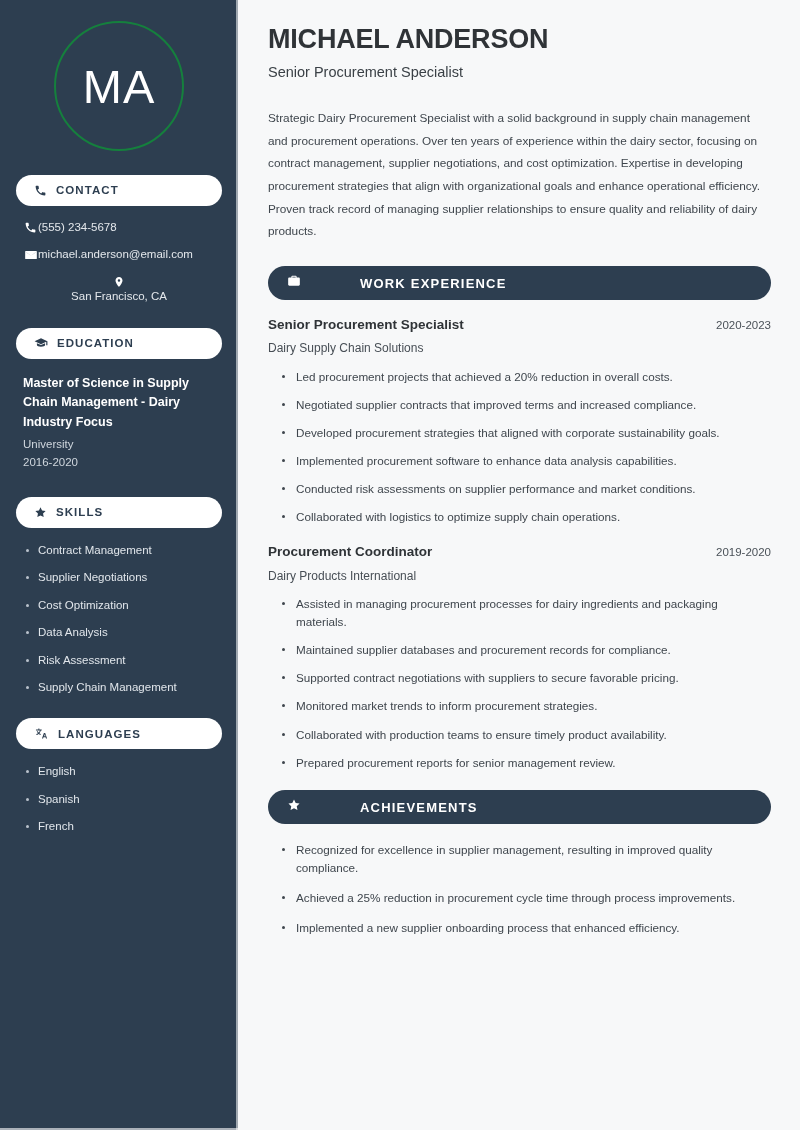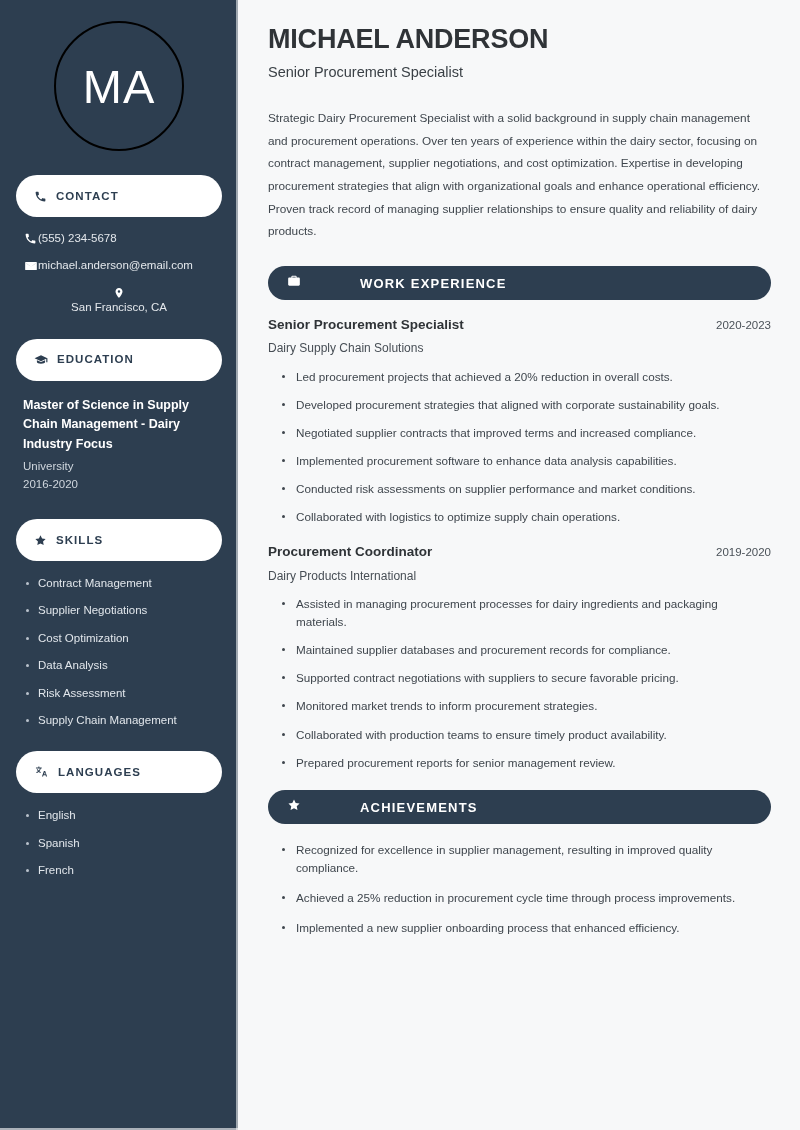--- a/index.html
+++ b/index.html
@@ -41,36 +41,36 @@
   .avatar-wrap {
     display: flex;
     justify-content: center;
     padding-top: 21px;
     padding-bottom: 24px;
   }
   .avatar {
     width: 130px;
     height: 130px;
     border-radius: 50%;
-    border: 2px solid #000000;
+    border: 2px solid #15803d;
     display: flex;
     align-items: center;
     justify-content: center;
     font-size: 47px;
     font-weight: 400;
     letter-spacing: 1px;
     color: #ffffff;
     line-height: 1;
   }
 
   .pill {
     background: #ffffff;
     color: #2d3e50;
     border-radius: 999px;
-    height: 42px;
+    height: 31px;
     display: flex;
     align-items: center;
     gap: 9px;
     padding: 0 18px;
     margin-bottom: 15px;
   }
   .pill .pill-label {
     font-size: 11.5px;
     font-weight: bold;
     letter-spacing: 1.05px;
@@ -364,22 +364,22 @@
     </div>
 
     <div class="job">
       <div class="job-head">
         <span class="job-role">Senior Procurement Specialist</span>
         <span class="job-dates">2020-2023</span>
       </div>
       <div class="job-company">Dairy Supply Chain Solutions</div>
       <ul class="bullets">
         <li>Led procurement projects that achieved a 20% reduction in overall costs.</li>
+        <li>Negotiated supplier contracts that improved terms and increased compliance.</li>
         <li>Developed procurement strategies that aligned with corporate sustainability goals.</li>
-        <li>Negotiated supplier contracts that improved terms and increased compliance.</li>
         <li>Implemented procurement software to enhance data analysis capabilities.</li>
         <li>Conducted risk assessments on supplier performance and market conditions.</li>
         <li>Collaborated with logistics to optimize supply chain operations.</li>
       </ul>
     </div>
 
     <div class="job">
       <div class="job-head">
         <span class="job-role">Procurement Coordinator</span>
         <span class="job-dates">2019-2020</span>

